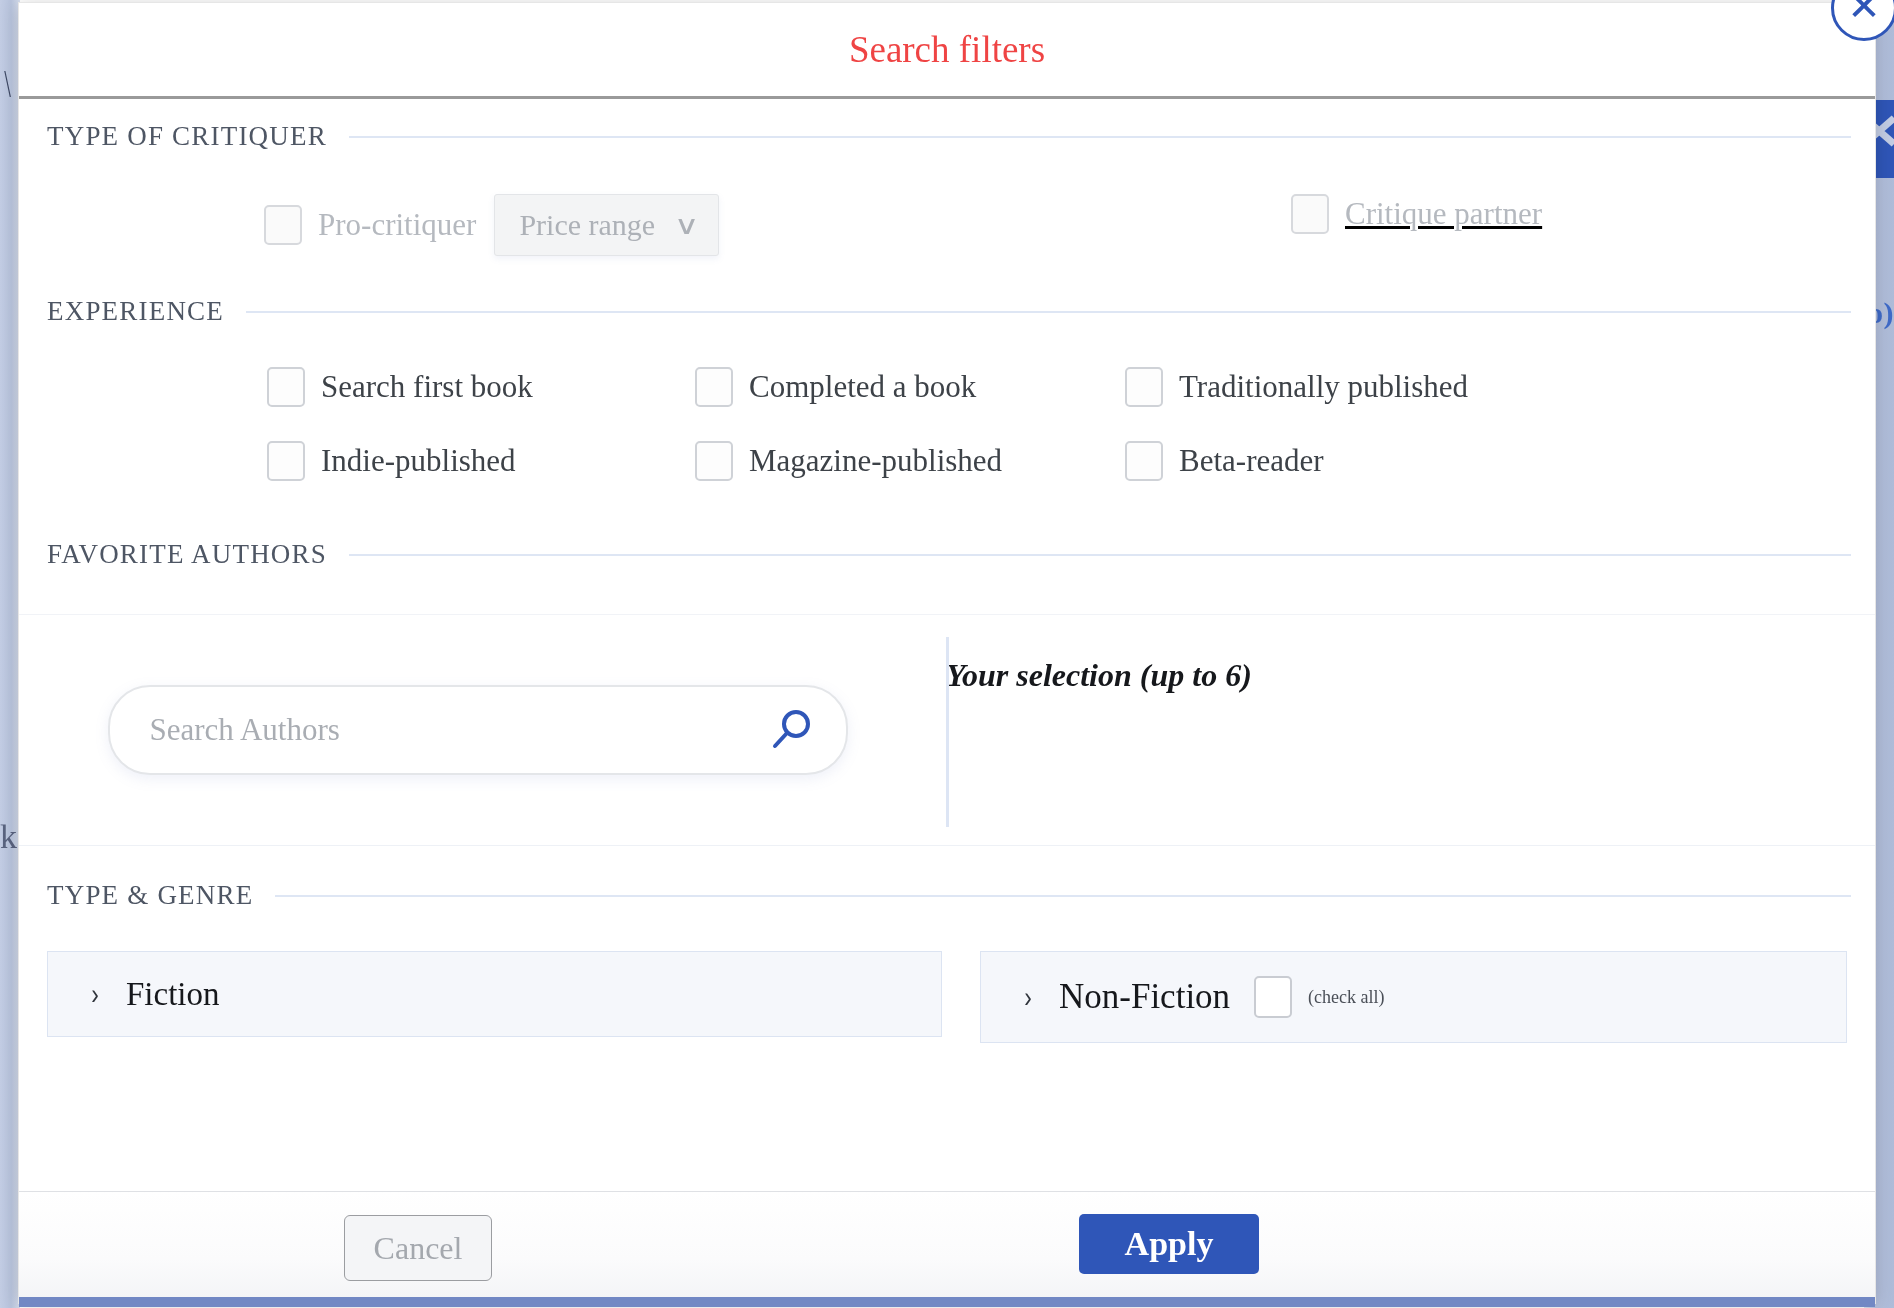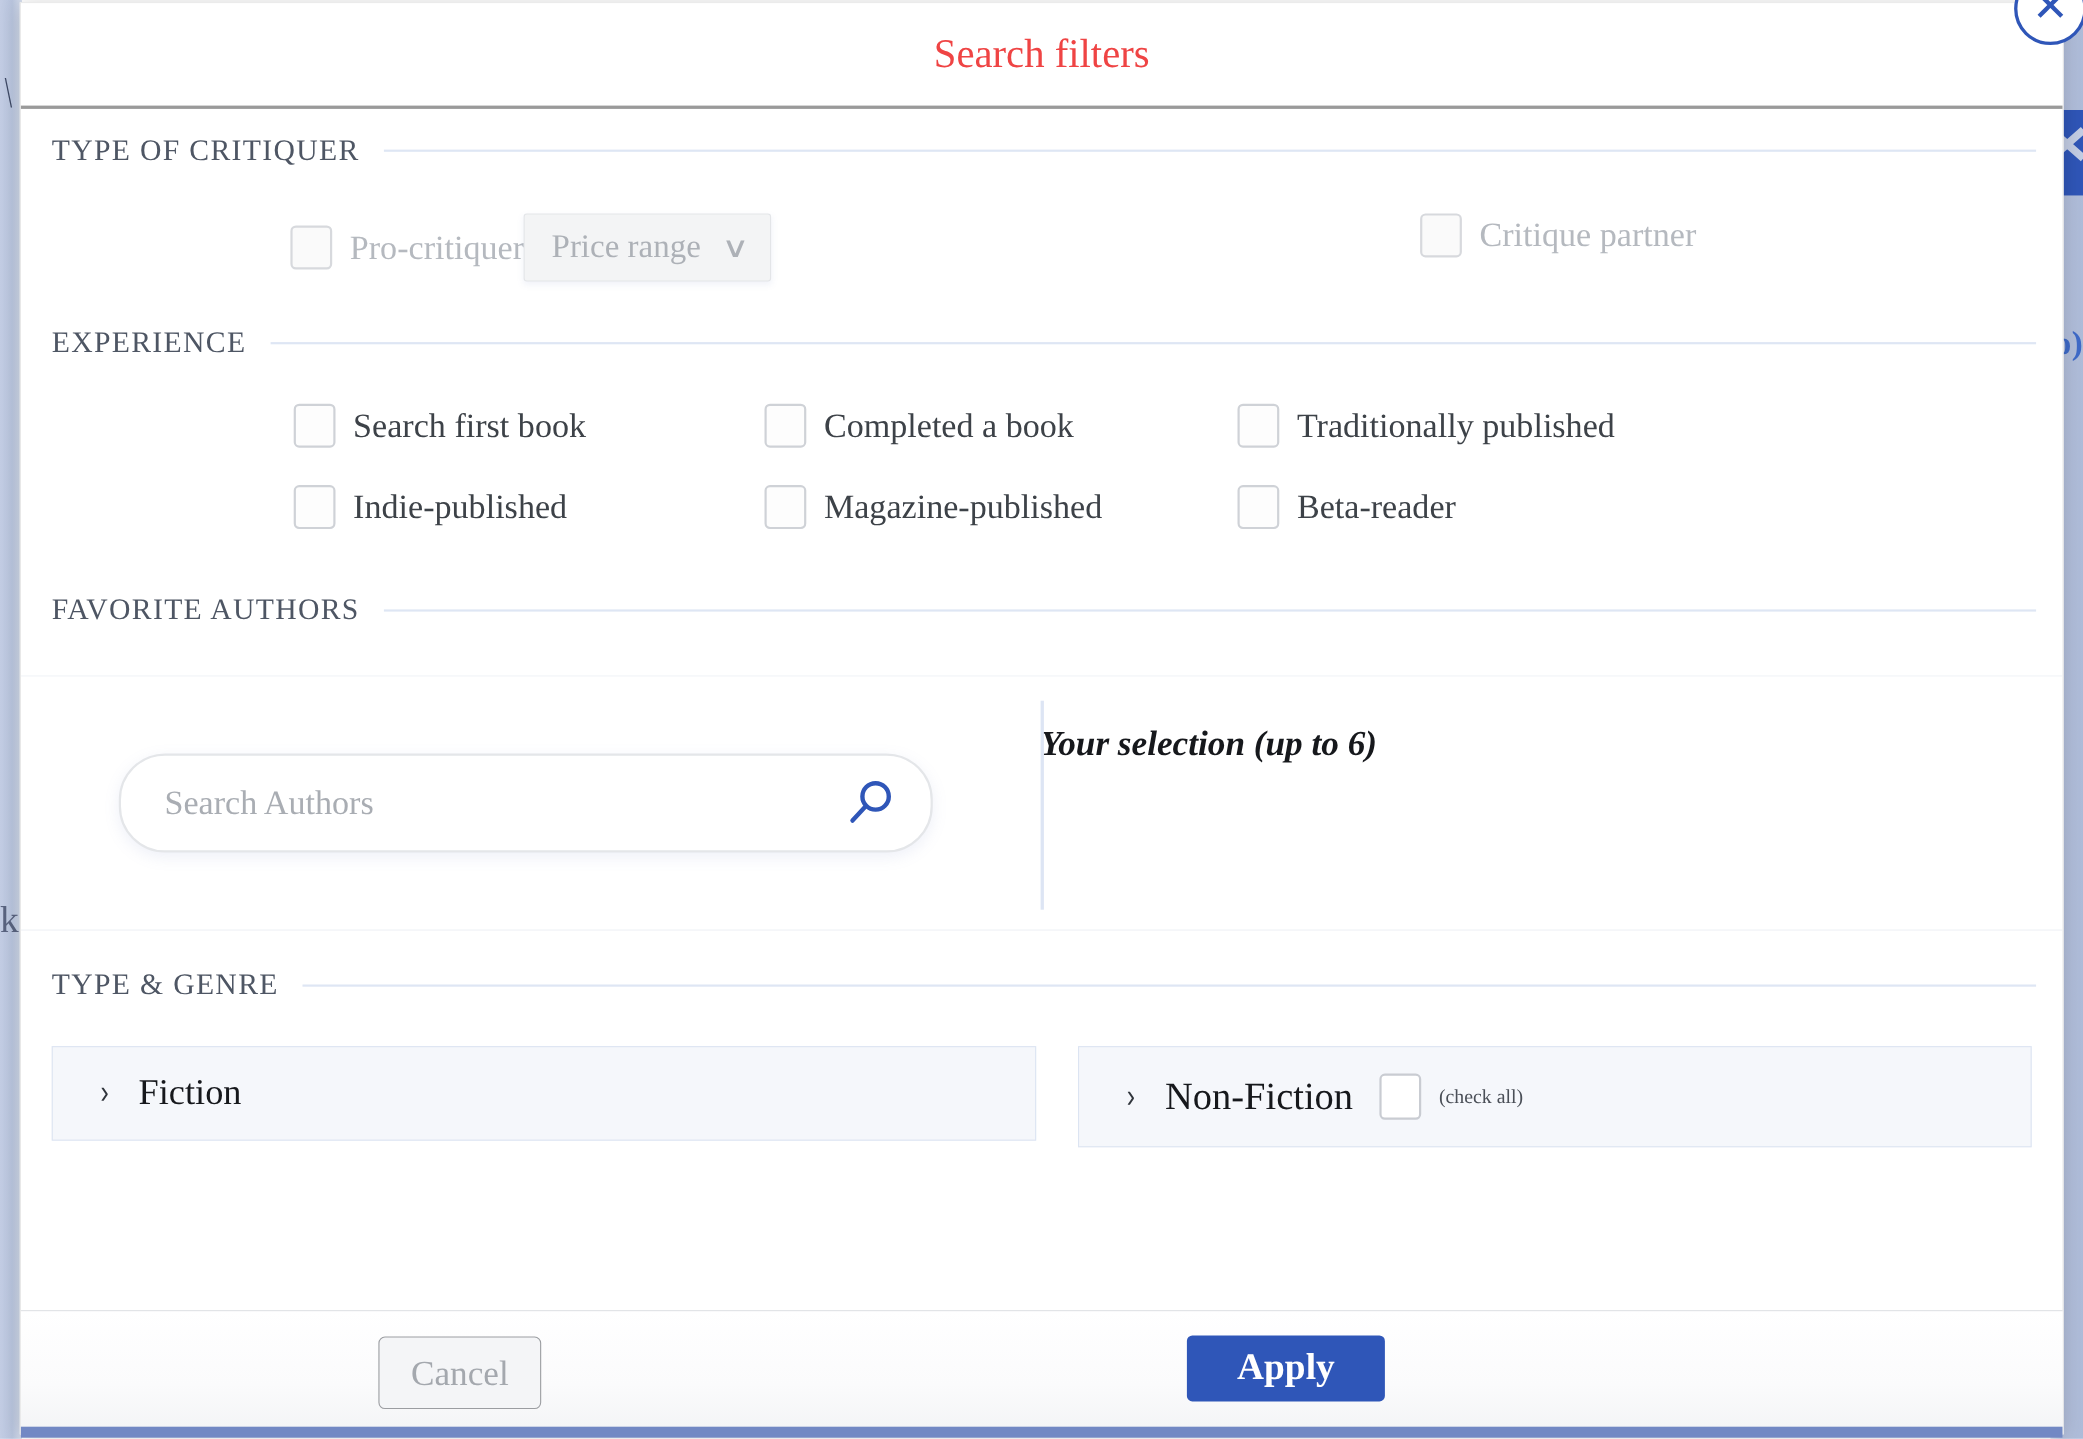--- a/index.html
+++ b/index.html
@@ -116,33 +116,34 @@
   .cb-label { font-size: 31px; margin-left: 16px; white-space: nowrap; }
   .cb-label.dim { color: #b5b9bf; }
   .cb-label.dark { color: #3d4248; }
 
   
   .critiquer-row {
     position: relative; height: 86px; margin-top: 36px;
   }
   .pro-group { position: absolute; left: 245px; top: 6px; display: flex; align-items: center; }
   .price-range {
+    margin-left: 18px;
     border: 1px solid #e3e5e8; background: #f3f4f5;
     border-radius: 3px;
     padding: 13px 22px 13px 24px;
     display: inline-flex; align-items: center; gap: 22px;
     box-shadow: 0 3px 6px rgba(120,140,200,.10);
     cursor: pointer;
   }
   .price-range .pr-text { font-size: 30px; color: #adb1b7; }
   .price-range .pr-caret {
     font-size: 26px; color: #adb1b7; font-family: "Liberation Sans", sans-serif;
     transform: scaleX(1.35);
   }
-  .partner-group { position: absolute; left: 1272px; top: 6px; display: flex; align-items: center; }
+  .partner-group { position: absolute; left: 1272px; top: 6px; display: flex; align-items: center; text-decoration: underline; }
 
   
   .exp-grid {
     margin-top: 40px;
     display: grid;
     grid-template-columns: 428px 430px auto;
     row-gap: 34px;
     padding-left: 248px;
   }
 

